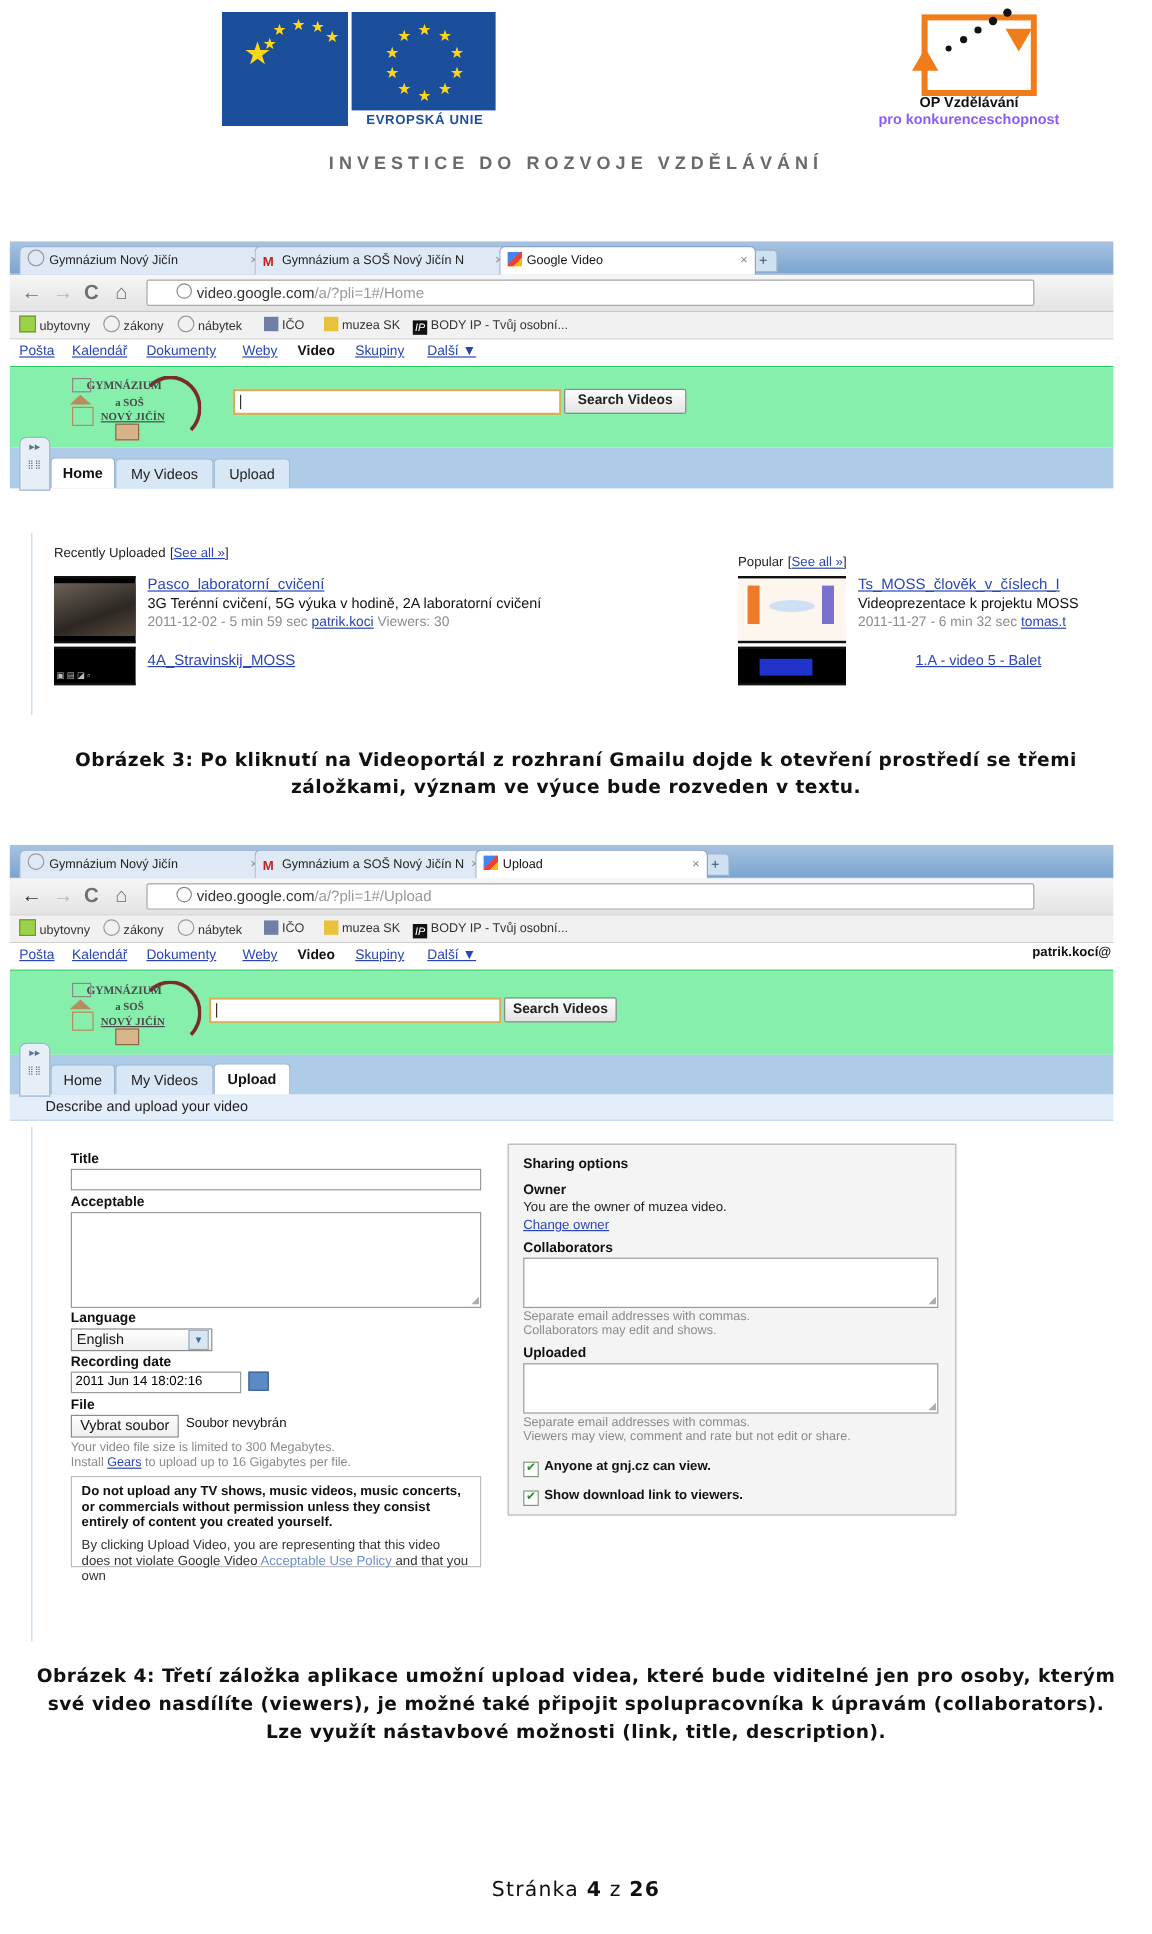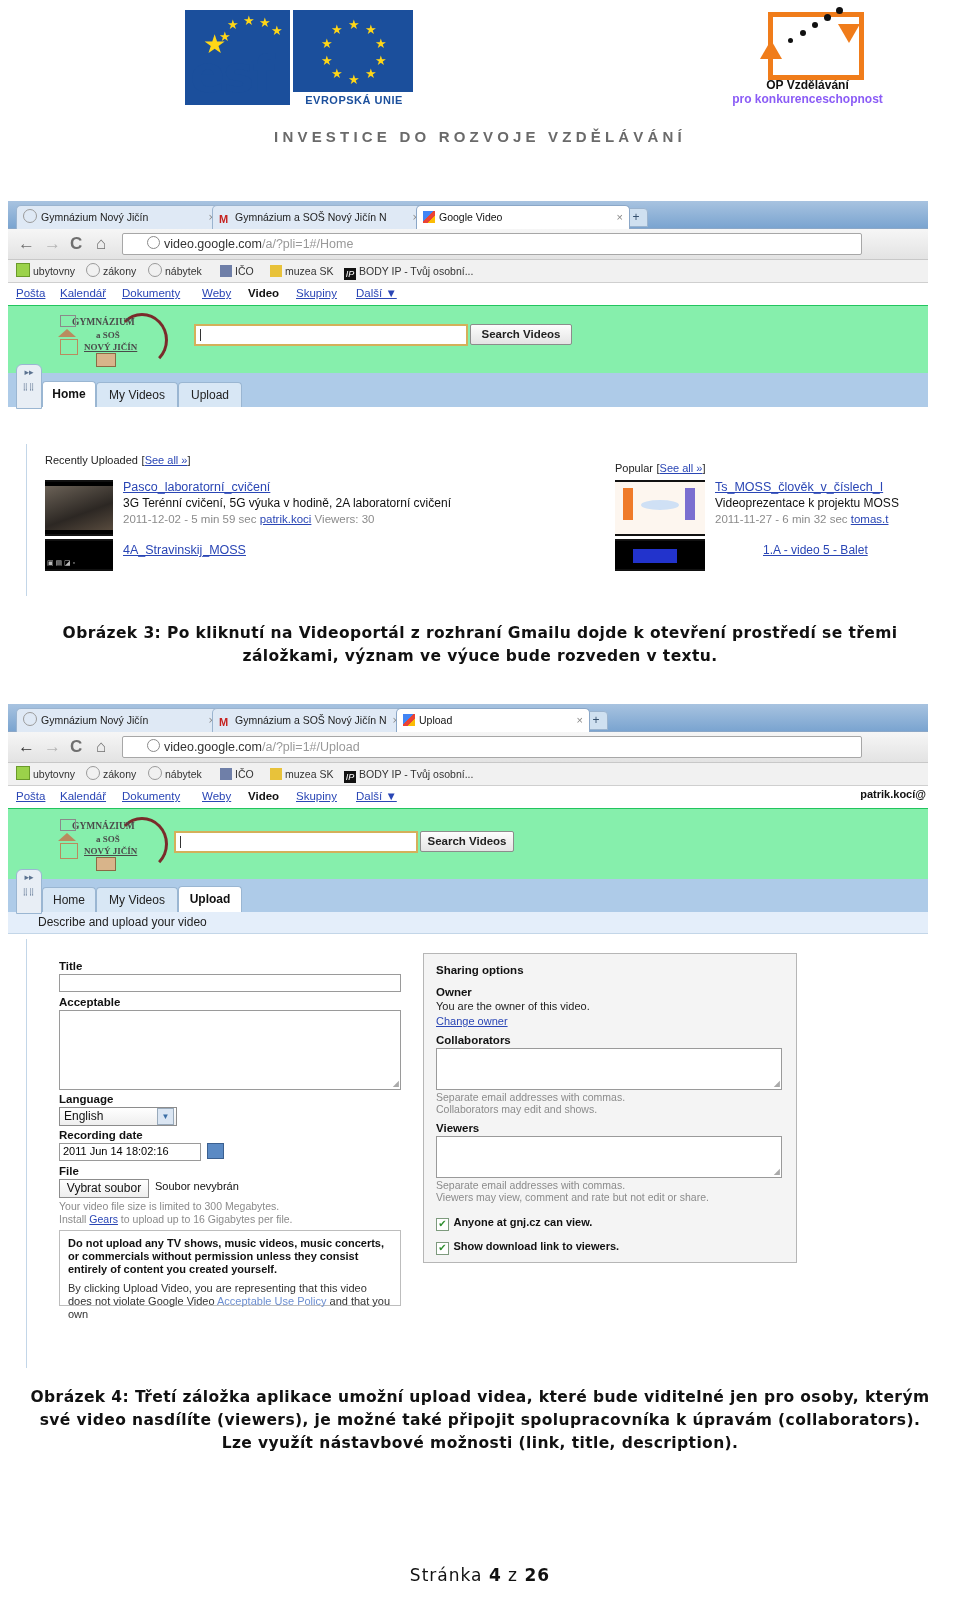--- a/index.html
+++ b/index.html
@@ -395,32 +395,32 @@
     <div class="fhint" style="position:absolute;left:32px;top:274px;"><span>Install </span><a style="text-decoration:underline;">Gears</a><span> to upload up to 16 Gigabytes per file.</span></div>
 
     <div class="warnbox" style="position:absolute;left:32px;top:291px;width:340px;height:74px;">
       <div class="warnb" style="padding:6px 8px 0 8px;">Do not upload any TV shows, music videos, music concerts, or commercials without permission unless they consist entirely of content you created yourself.</div>
       <div class="warnn" style="padding:6px 8px 0 8px;"><span>By clicking Upload Video, you are representing that this video does not violate Google Video </span><a>Acceptable Use Policy</a><span> and that you own</span></div>
     </div>
 
     <div class="panel" style="position:absolute;left:396px;top:14px;width:372px;height:308px;">
       <div class="ptitle" style="position:absolute;left:12px;top:10px;">Sharing options</div>
       <div class="ptitle" style="position:absolute;left:12px;top:32px;">Owner</div>
-      <div class="ptxt" style="position:absolute;left:12px;top:46px;">You are the owner of this video.</div>
+      <div class="ptxt" style="position:absolute;left:12px;top:46px;">You are the owner of muzea video.</div>
       <a class="plink" style="position:absolute;left:12px;top:61px;">Change owner</a>
 
       <div class="ptitle" style="position:absolute;left:12px;top:80px;">Collaborators</div>
       <div class="fbox" style="position:absolute;left:12px;top:94px;width:344px;height:40px;">
         <span style="display:block;padding:2px 4px;font-size:11px;"></span>
         <span style="position:absolute;right:1px;bottom:1px;color:#aaa;font-size:8px;">◢</span>
       </div>
       <div class="fhint" style="position:absolute;left:12px;top:137px;">Separate email addresses with commas.</div>
       <div class="fhint" style="position:absolute;left:12px;top:149px;">Collaborators may edit and shows.</div>
 
-      <div class="ptitle" style="position:absolute;left:12px;top:168px;">Viewers</div>
+      <div class="ptitle" style="position:absolute;left:12px;top:168px;">Uploaded</div>
       <div class="fbox" style="position:absolute;left:12px;top:182px;width:344px;height:40px;">
         <span style="display:block;padding:2px 4px;font-size:11px;"></span>
         <span style="position:absolute;right:1px;bottom:1px;color:#aaa;font-size:8px;">◢</span>
       </div>
       <div class="fhint" style="position:absolute;left:12px;top:225px;">Separate email addresses with commas.</div>
       <div class="fhint" style="position:absolute;left:12px;top:237px;">Viewers may view, comment and rate but not edit or share.</div>
 
       <div style="position:absolute;left:12px;top:258px;">
         <span class="chk">✔</span>
         <span class="chklab">Anyone at gnj.cz can view.</span>

